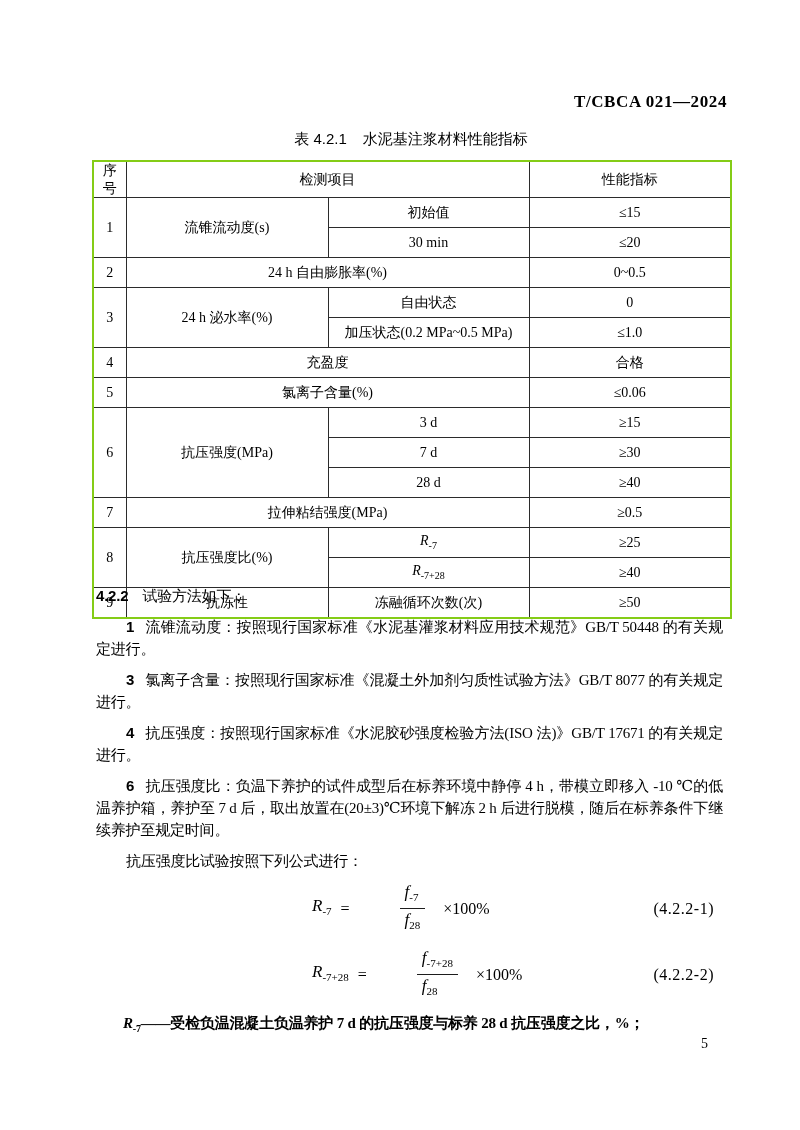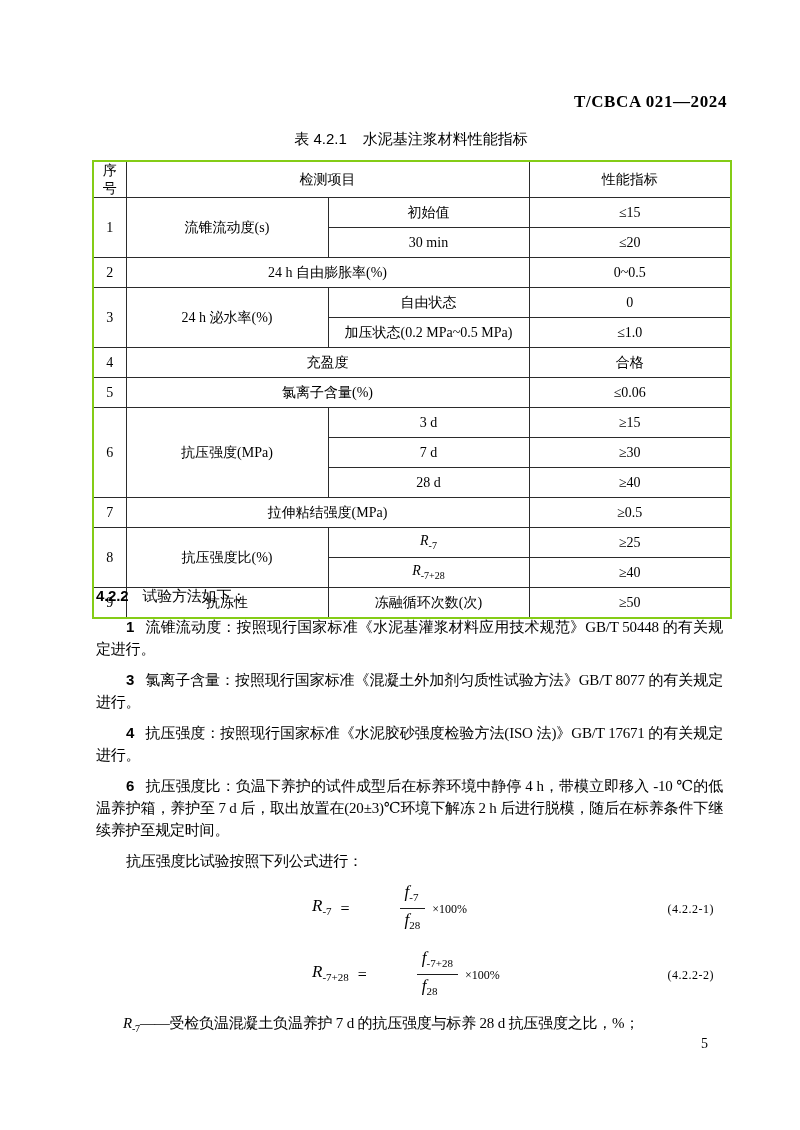--- a/index.html
+++ b/index.html
@@ -51,25 +51,25 @@
 
   .eq-row { display:flex; align-items:center; margin-top:8px; padding:0 18px 0 225px; }
   .eq-row.second { margin-top:10px; }
   .eq { display:flex; align-items:center; font-size:17px; letter-spacing:0; }
   .eq i { font-style:italic; }
   .eq sub { font-size:11px; letter-spacing:0; }
   .eq .equals { margin:0 9px; font-size:16px; }
   .frac { display:inline-flex; flex-direction:column; text-align:center; }
   .fnum, .fden { padding:0 5px; line-height:21px; text-align:left;margin-left:41px; }
   .fden { border-top:1px solid #1d1d1d; }
-  .mult { margin-left:7px; font-size:12px; }
-  .eq-label { margin-left:auto; font-size:12px; letter-spacing:0.5px; }
+  .mult { margin-left:18px; font-size:16px; }
+  .eq-label { margin-left:auto; font-size:16px; letter-spacing:0.5px; }
 
   p.where { text-indent:2em; margin-top:6px !important; }
-  p.sym-def { text-indent:1.8em; }
+  p.sym-def { text-indent:1.8em;font-weight:bold; }
   p.sym-def sub { font-size:10px; }
 
   .page-number { position:absolute; top:1036px; left:701px; font-size:14px; }
 </style>
 </head>
 <body>
 
 <div class="page">
 
   <div class="doc-code">T/CBCA 021—2024</div>

